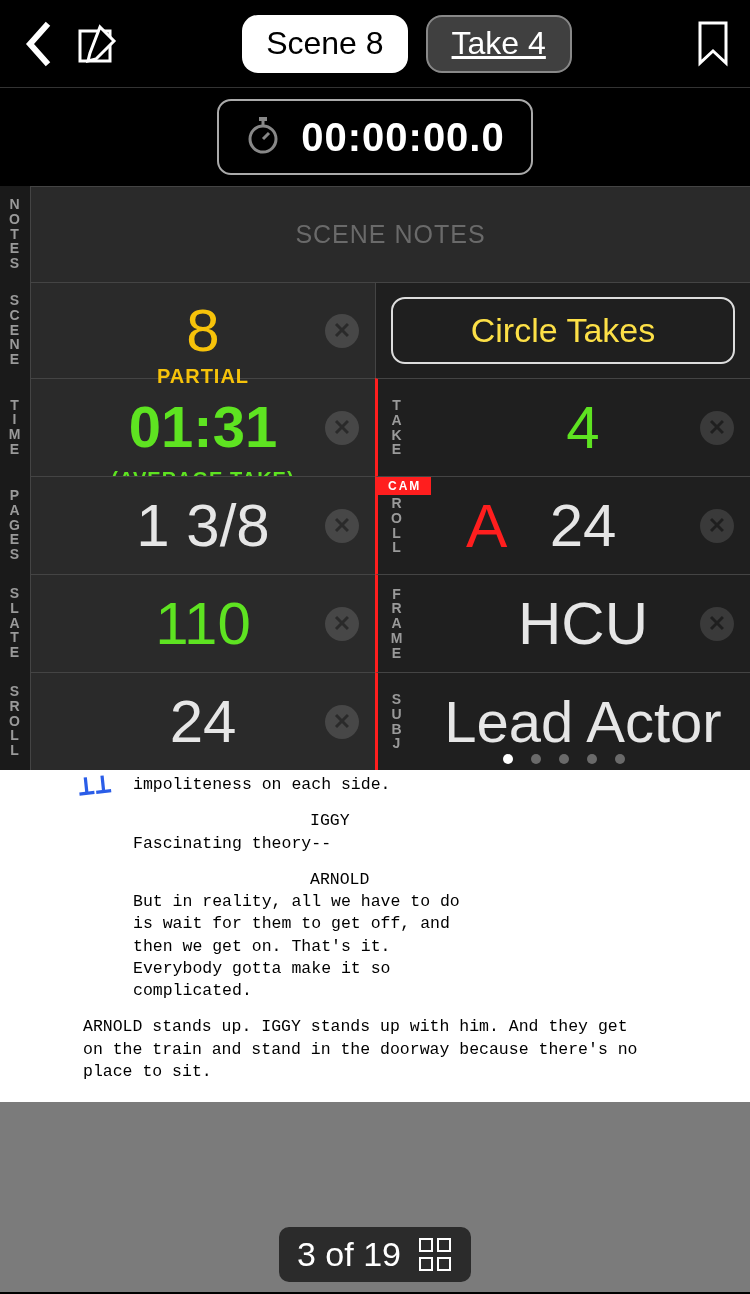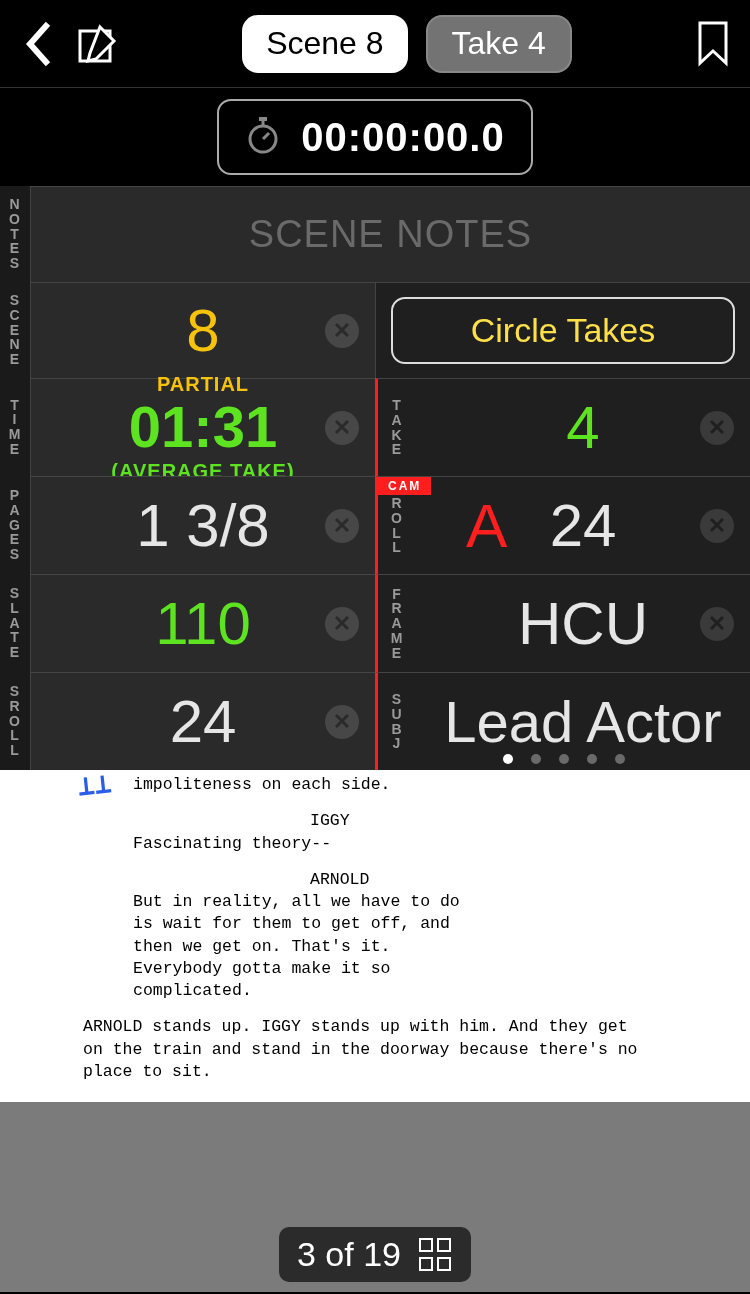--- a/index.html
+++ b/index.html
@@ -1,36 +1,36 @@
 <!DOCTYPE html>
 <html><head>
 <meta charset="utf-8">
 <style>
   * { margin: 0; padding: 0; box-sizing: border-box; }
   html, body { width: 750px; height: 1294px; background: #000; font-family: -apple-system, Helvetica, Arial, sans-serif; overflow: hidden; }
   .topbar { height: 88px; display: flex; align-items: center; padding: 0 20px; gap: 20px; border-bottom: 1px solid #333; }
   .topbar .chips { flex: 1; display: flex; justify-content: center; gap: 18px; }
   .chip { height: 58px; border-radius: 16px; display: flex; align-items: center; justify-content: center; font-size: 32px; font-weight: 400; padding: 0 24px; }
   .chip-white { background: #fff; color: #000; }
-  .chip-outline { background: #737373; color: #fff; border: 2px solid #888; }
+  .chip-outline { background: #404040; color: #fff; border: 2px solid #888; text-decoration: underline; }
   .back-icon svg, .edit-icon svg, .bookmark-icon svg { display: block; }
   .timerbar { height: 98px; display: flex; align-items: center; justify-content: center; }
   .timerbox { border: 2px solid #aaa; border-radius: 14px; height: 76px; padding: 0 26px; display: flex; align-items: center; gap: 20px; }
   .timer-text { color: #fff; font-size: 40px; font-weight: 600; letter-spacing: 1px; font-variant-numeric: tabular-nums; }
   .grid { display: grid; grid-template-columns: 30px 345px 375px; grid-template-rows: 96px 96px 98px 98px 98px 98px; }
   .vlabel { background: #1a1a1a; color: #9a9a9a; font-size: 14px; font-weight: 700; display: flex; flex-direction: column; align-items: center; justify-content: center; line-height: 1.05; letter-spacing: 1px; font-family: "Helvetica Neue", Arial, sans-serif; }
   .vlabel span { display: block; }
   .cell { position: relative; background: #2a2a2a; border-top: 1px solid #444; border-left: 1px solid #444; display: flex; align-items: center; justify-content: center; }
   .cell.dark { background: #1f1f1f; }
-  .notes-cell { grid-column: 2 / span 2; color: #6a6a6a; font-size: 38px; font-weight: 400; letter-spacing: 1px; }
+  .notes-cell { grid-column: 2 / span 2; color: #6a6a6a; font-size: 25px; font-weight: 400; letter-spacing: 1px; }
   .val { font-size: 60px; font-weight: 400; color: #e6e6e6; }
   .val.yellow { color: #f6c20a; }
   .val.green { color: #5ee321; }
   .val.big { font-size: 58px; }
-  .timecell { flex-direction: column; gap: 8px; }
+  .timecell { flex-direction: column; gap: 16px; }
   .time-top { color: #f6c20a; font-size: 20px; font-weight: 800; letter-spacing: 1px; margin-bottom: -6px; }
   .time-val { color: #5ee321; font-size: 58px; font-weight: 600; line-height: 1; }
   .time-bot { color: #5ee321; font-size: 20px; font-weight: 800; letter-spacing: 1px; margin-top: -4px; }
   .clear-btn { position: absolute; right: 16px; top: 50%; transform: translateY(-50%); width: 34px; height: 34px; border-radius: 50%; background: #474747; display: flex; align-items: center; justify-content: center; color: #2a2a2a; font-size: 22px; font-weight: 900; }
   .clear-dark { background: #3a3a3a; color: #1f1f1f; }
   .circle-btn { border: 2px solid #ddd; border-radius: 14px; color: #fde047; font-size: 34px; padding: 12px 0; width: 92%; text-align: center; }
   .rcol { position: relative; border-left: 3px solid #ff1e1e; }
   .rcol .inner { display: flex; width: 100%; height: 100%; }
   .rcol .sub { width: 38px; display: flex; flex-direction: column; align-items: center; justify-content: center; color: #9a9a9a; font-size: 14px; font-weight: 700; line-height: 1.05; letter-spacing: 1px; }
   .rcol .subval { flex: 1; display: flex; align-items: center; justify-content: center; font-size: 58px; color: #e6e6e6; position: relative; }

